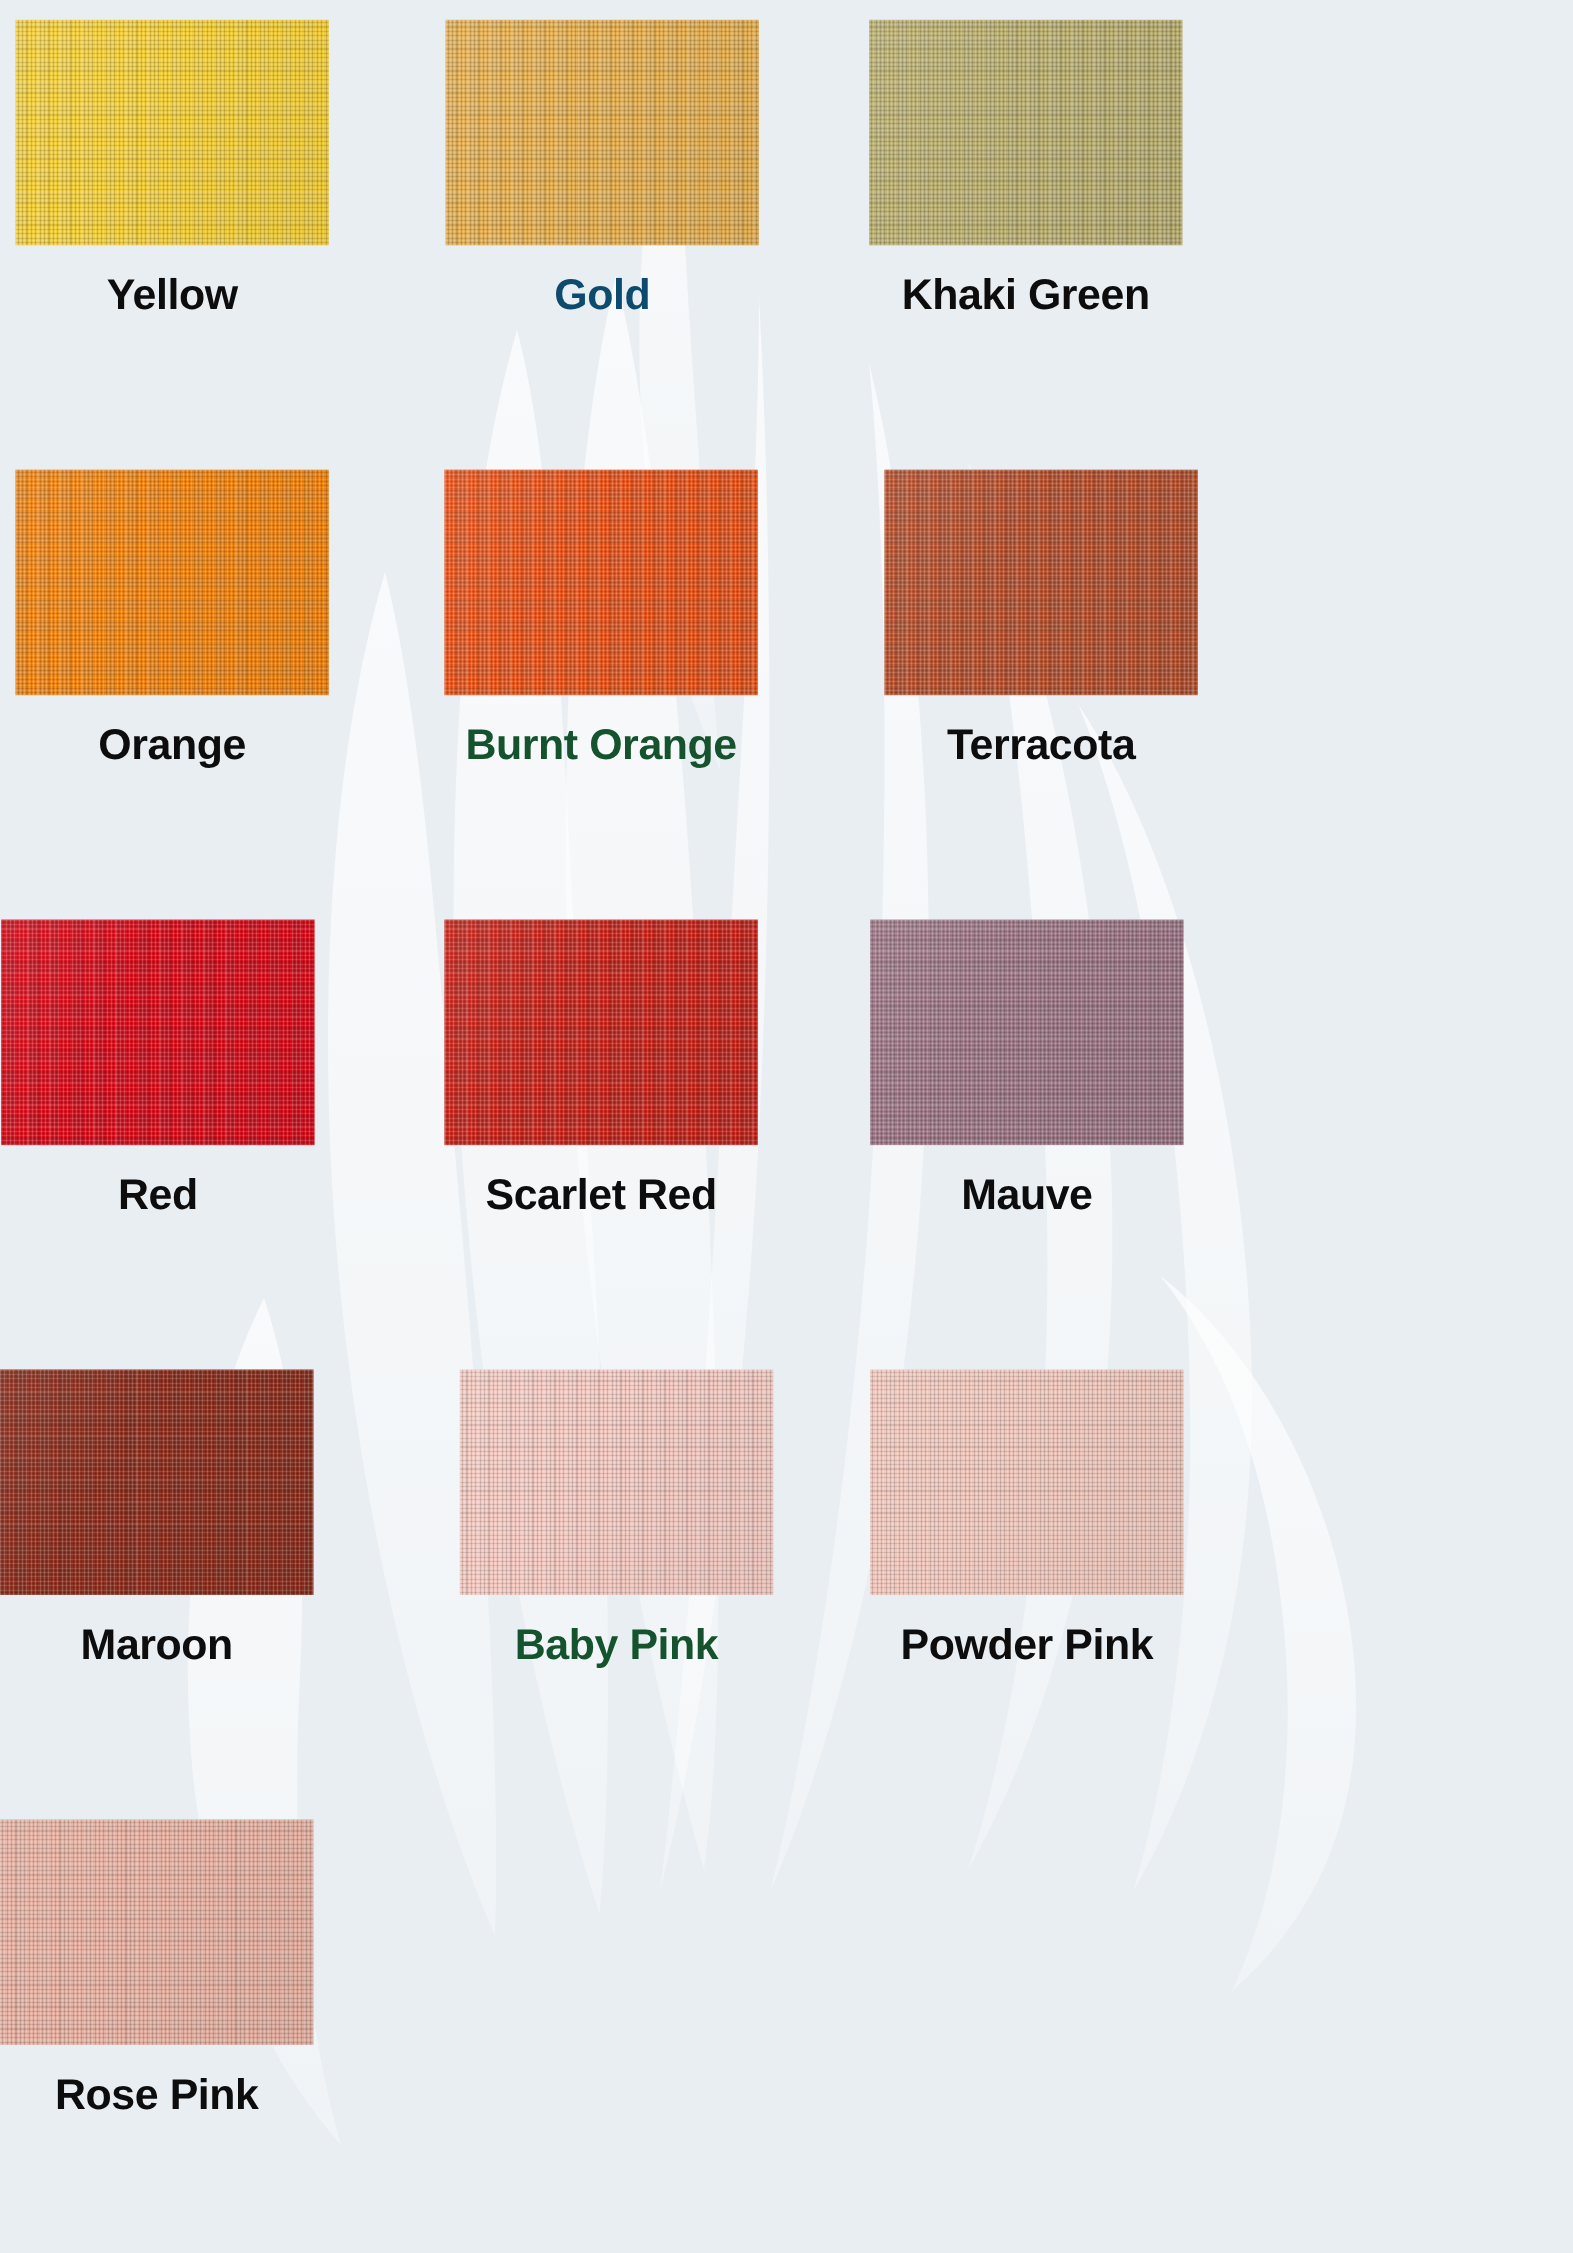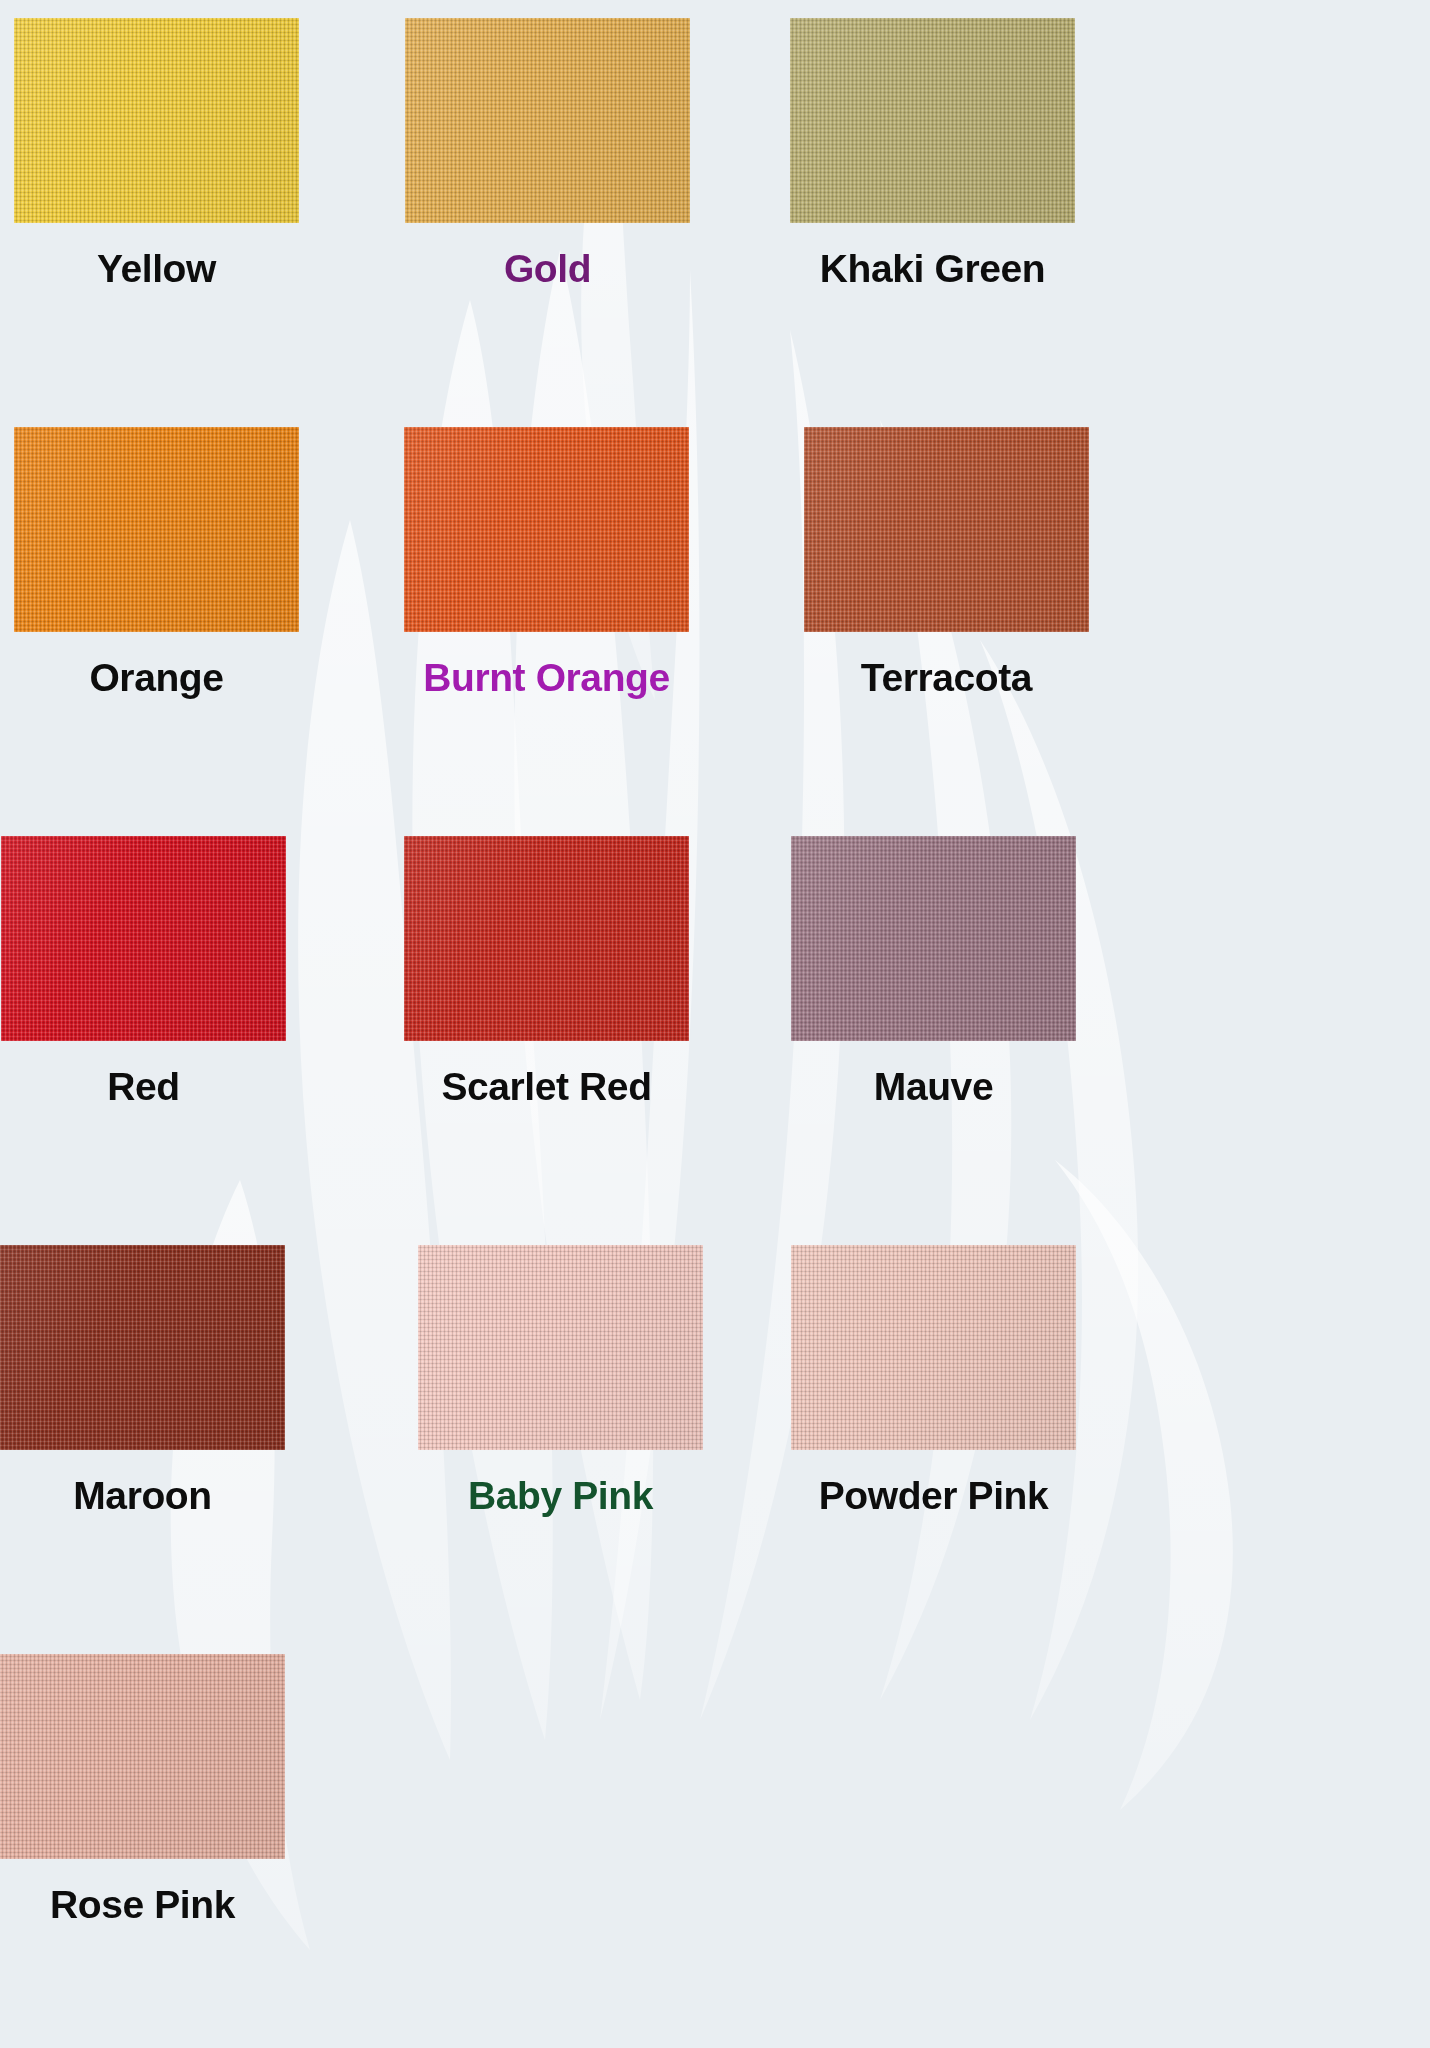--- a/index.html
+++ b/index.html
@@ -150,21 +150,21 @@
       </div>
       <div class="label" style="color: rgb(13, 13, 13);">Yellow</div>
     </div>
   </div>
   <div class="cell col2">
     <div class="inner">
       <div class="swatch" style="background-color: rgb(226, 174, 81);">
         <div class="weave"></div>
         <div class="sheen"></div>
       </div>
-      <div class="label" style="color: #701a75;">Gold</div>
+      <div class="label" style="color: #0c4a6e;">Gold</div>
     </div>
   </div>
   <div class="cell col3">
     <div class="inner">
       <div class="swatch" style="background-color: rgb(184, 174, 113);">
         <div class="weave"></div>
         <div class="sheen"></div>
       </div>
       <div class="label" style="color: rgb(13, 13, 13);">Khaki Green</div>
     </div>
@@ -178,21 +178,21 @@
       </div>
       <div class="label" style="color: rgb(13, 13, 13);">Orange</div>
     </div>
   </div>
   <div class="cell col3">
     <div class="inner">
       <div class="swatch" style="background-color: rgb(228, 87, 31);">
         <div class="weave"></div>
         <div class="sheen"></div>
       </div>
-      <div class="label" style="color: #a21caf;">Burnt Orange</div>
+      <div class="label" style="color: #14532d;">Burnt Orange</div>
     </div>
   </div>
 
   <div class="cell col1">
     <div class="inner">
       <div class="swatch" style="background-color: rgb(180, 83, 49);">
         <div class="weave"></div>
         <div class="sheen"></div>
       </div>
       <div class="label" style="color: rgb(13, 13, 13);">Terracota</div>

